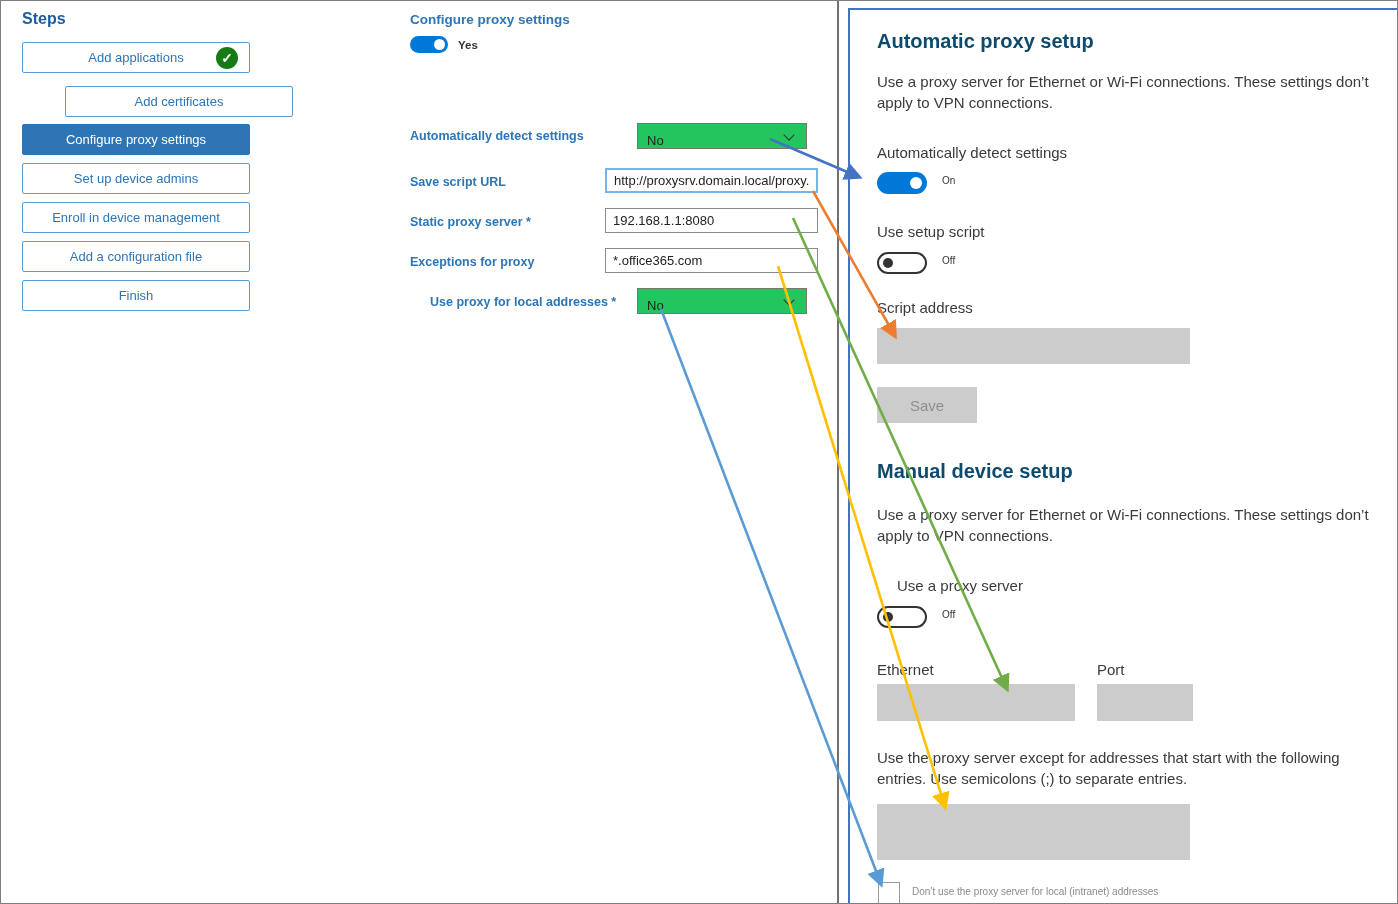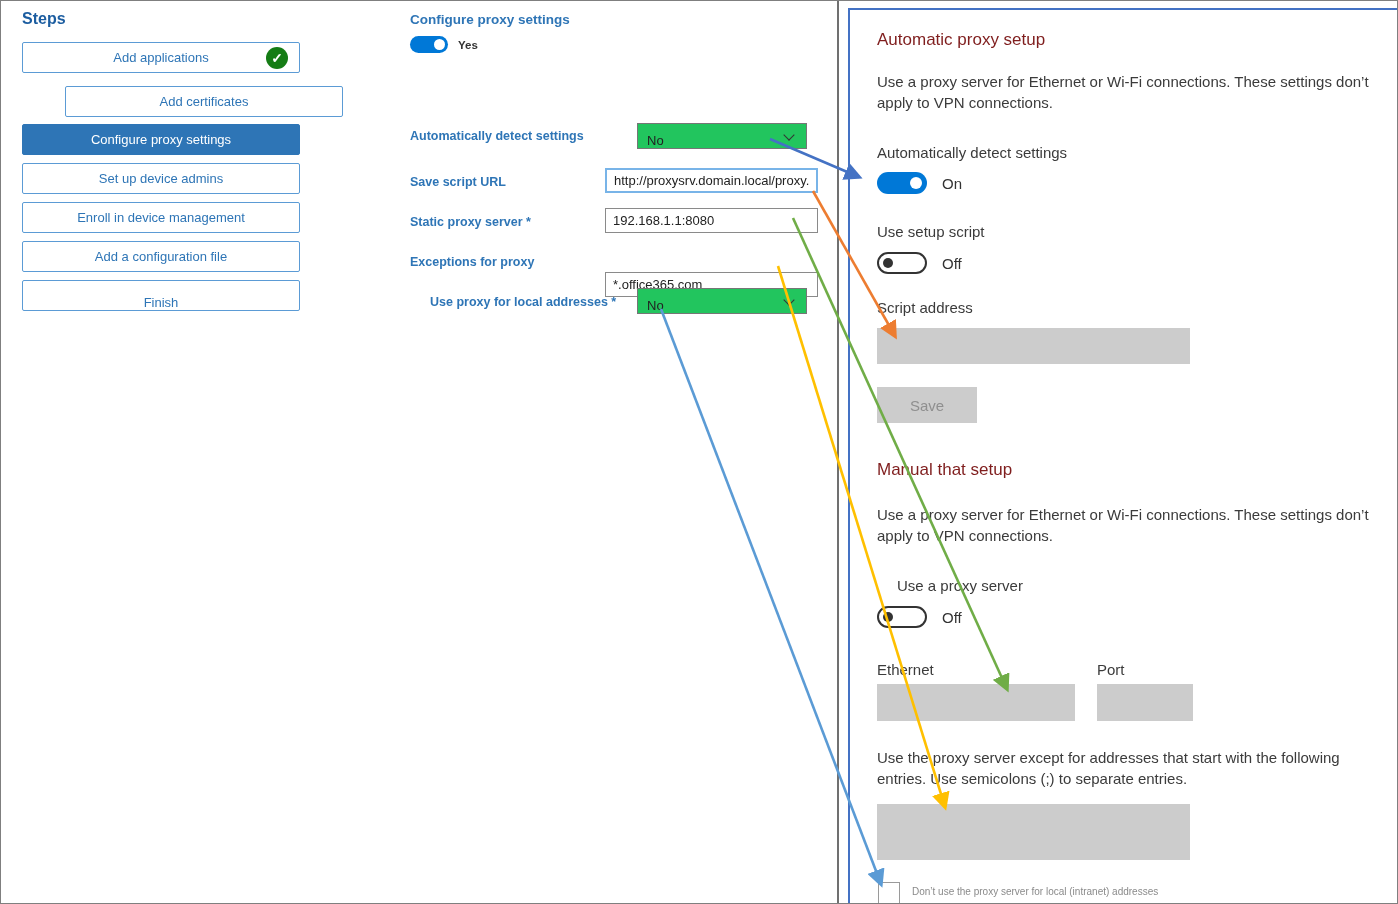--- a/index.html
+++ b/index.html
@@ -14,21 +14,21 @@
     position: absolute; inset: 0;
     border: 1px solid #7f7f7f;
     pointer-events: none; z-index: 200;
   }
   
   .steps-title {
     position: absolute; left: 22px; top: 10px;
     font-size: 16px; font-weight: bold; color: #1c5da0;
   }
   .step-btn {
-    position: absolute; left: 22px; width: 278px; height: 31px;
+    position: absolute; left: 22px; width: 228px; height: 31px;
     border: 1px solid #5b9bd5; border-radius: 2px;
     background: #fff; color: #2e75b6;
     font-size: 13px; font-family: inherit;
     display: flex; align-items: center; justify-content: center;
     cursor: pointer;
   }
   .step-btn.selected { background: #2e75b6; border-color: #2e75b6; color: #fff; }
   .check-badge {
     position: absolute; right: 11px; top: 4px;
     width: 22px; height: 22px; border-radius: 50%;
@@ -82,36 +82,36 @@
   .v-divider {
     position: absolute; left: 837px; top: 0; bottom: 0;
     width: 1.5px; background: #707070;
   }
   
   .settings-panel {
     position: absolute; left: 848px; top: 8px; right: -4px; bottom: -6px;
     border: 2px solid #4472c4; background: #fff;
   }
   .sp { position: absolute; left: 27px; }
-  .sp-h1 { font-size: 17px; color: #7f1d1d; font-weight: 400; }
+  .sp-h1 { font-size: 20px; color: #0c4a6e; font-weight: 700; }
   .sp-body { font-size: 15px; color: #3b3b3b; line-height: 1.38; }
   .toggle-lg {
     width: 50px; height: 22px; border-radius: 12px; cursor: pointer; position: absolute;
   }
   .toggle-lg.on { background: #0078d7; }
   .toggle-lg.on .knob {
     position: absolute; right: 5px; top: 5px;
     width: 12px; height: 12px; border-radius: 50%; background: #fff;
   }
   .toggle-lg.off { background: #fff; border: 2px solid #333; }
   .toggle-lg.off .knob {
     position: absolute; left: 4px; top: 4px;
     width: 10px; height: 10px; border-radius: 50%; background: #333;
   }
-  .toggle-state { position: absolute; font-size: 15px; color: #333; }
+  .toggle-state { position: absolute; font-size: 10px; color: #333; }
   .gray-box { position: absolute; background: #cccccc; }
   .save-btn {
     position: absolute; left: 27px; width: 100px; height: 36px;
     background: #cccccc; border: none; color: #8f8f8f;
     font-family: inherit; font-size: 15px; cursor: pointer;
   }
   .checkbox {
     position: absolute; width: 22px; height: 22px;
     border: 1px solid #9a9a9a; background: #fff; cursor: pointer;
   }
@@ -139,21 +139,21 @@
 </button>
 <button class="step-btn" style="top:163px;">
   <span>Set up device admins</span>
 </button>
 <button class="step-btn" style="top:202px;">
   <span>Enroll in device management</span>
 </button>
 <button class="step-btn" style="top:241px;">
   <span>Add a configuration file</span>
 </button>
-<button class="step-btn" style="top:280px;align-items:flex-end;">
+<button class="step-btn" style="top:280px;">
   <span>Finish</span>
 </button>
 
 <div class="form-title">Configure proxy settings</div>
 
 <div class="toggle-sm">
   <div class="knob"></div>
 </div>
 <div class="toggle-sm-label">Yes</div>
 
@@ -163,21 +163,21 @@
   <span class="chevron"></span>
 </div>
 
 <div class="field-label" style="top:175px;">Save script URL</div>
 <input class="text-input focused" style="top: 168px;" value="http://proxysrv.domain.local/proxy.pa">
 
 <div class="field-label" style="top:215px;">Static proxy server *</div>
 <input class="text-input" style="top: 208px;" value="192.168.1.1:8080">
 
 <div class="field-label" style="top:255px;">Exceptions for proxy</div>
-<input class="text-input" style="top: 248px; margin-top: 24px;" value="*.office365.com">
+<input class="text-input" style="top: 248px;" value="*.office365.com">
 
 <div class="field-label" style="top:295px;margin-left:20px;">Use proxy for local addresses *</div>
 <div class="select-box" style="top:288px;">
   <span>No</span>
   <span class="chevron"></span>
 </div>
 
 <div class="v-divider"></div>
 
 <div class="settings-panel">
@@ -195,21 +195,21 @@
   <div class="toggle-lg off" style="left:27px; top:242px;">
     <div class="knob"></div>
   </div>
   <div class="toggle-state" style="left:92px; top:245px;">Off</div>
 
   <div class="sp sp-body" style="top:288px;">Script address</div>
   <div class="gray-box" style="left:27px; top:318px; width:313px; height:36px;"></div>
 
   <button class="save-btn" style="top:377px;">Save</button>
 
-  <div class="sp sp-h1" style="top:450px;">Manual that setup</div>
+  <div class="sp sp-h1" style="top:450px;">Manual device setup</div>
   <div class="sp sp-body" style="top:495px; width:512px;">Use a proxy server for Ethernet or Wi-Fi connections. These settings don’t apply to VPN connections.</div>
 
   <div class="sp sp-body" style="top:566px;margin-left:20px;">Use a proxy server</div>
   <div class="toggle-lg off" style="left:27px; top:596px;">
     <div class="knob"></div>
   </div>
   <div class="toggle-state" style="left:92px; top:599px;">Off</div>
 
   <div class="sp sp-body" style="top:650px;">Ethernet</div>
   <div class="sp sp-body" style="left:247px; top:650px;">Port</div>

